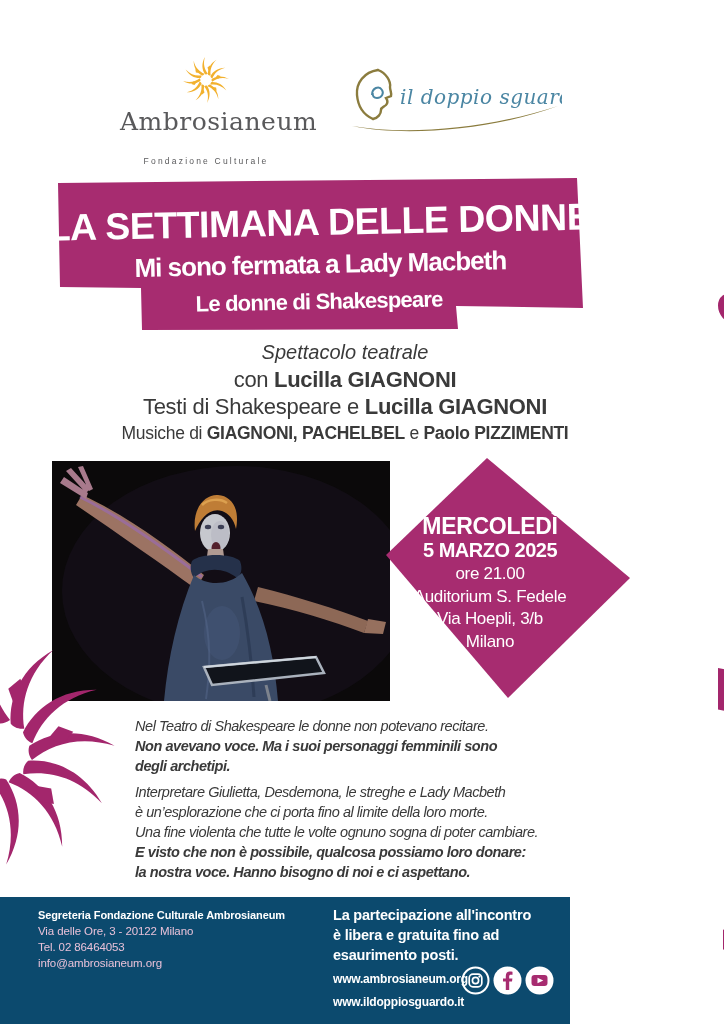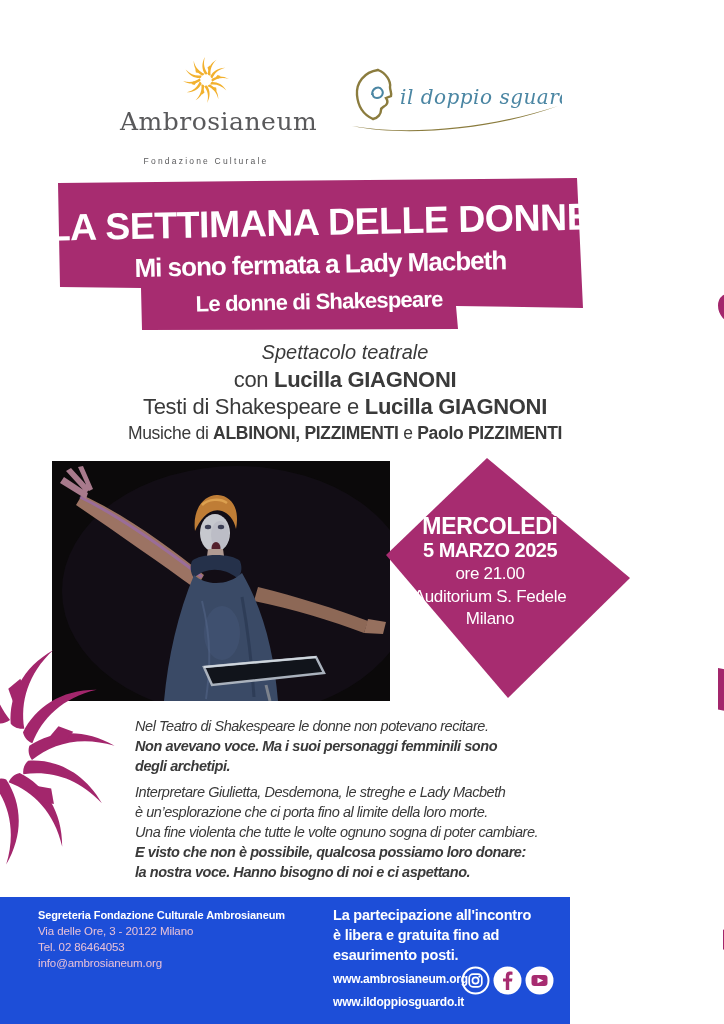--- a/index.html
+++ b/index.html
@@ -42,21 +42,21 @@
   .event .e-day{font-weight:bold;font-size:23px;line-height:24px;letter-spacing:-.3px;}
   .event .e-date{font-weight:bold;font-size:20px;line-height:25px;letter-spacing:-.5px;}
   .event .e-it{font-size:17px;line-height:22.5px;letter-spacing:-.3px;}
 
   
   .body-text{position:absolute;left:135px;top:717px;width:470px;color:#3a3a3a;
         font-size:14.5px;line-height:19.8px;letter-spacing:-.45px;}
   .body-text .p{margin:0 0 7px 0;font-style:italic;}
 
   
-  .footer{position:absolute;left:0;top:897px;width:570px;height:127px;background:#1d4ed8;}
+  .footer{position:absolute;left:0;top:897px;width:570px;height:127px;background:#0c4a6e;}
   .f-contact{position:absolute;left:38px;top:10px;}
   .f-contact .f-title{color:#ffffff;font-weight:bold;font-size:11px;line-height:16px;letter-spacing:-.1px;}
   .f-contact .f-line{color:#e8c1d8;font-size:11.5px;line-height:16px;letter-spacing:-.1px;}
   .f-notice{position:absolute;left:333px;top:8px;color:#ffffff;font-weight:bold;
         font-size:14.5px;line-height:20px;letter-spacing:-.2px;}
   .f-web{position:absolute;left:333px;top:71px;color:#ffffff;font-weight:bold;
         font-size:12px;line-height:22.5px;letter-spacing:-.2px;}
   .socials{position:absolute;left:461px;top:69px;display:flex;gap:3px;}
 </style>
 </head>
@@ -121,21 +121,21 @@
       <text class="t1" x="280" y="65">LA SETTIMANA DELLE DONNE</text>
       <text class="t2" x="280" y="103">Mi sono fermata a Lady Macbeth</text>
       <text class="t3" x="278" y="139">Le donne di Shakespeare</text>
     </g>
   </svg>
 
   <div class="credits">
     <div class="c1">Spettacolo teatrale</div>
     <div class="cl"><span>con </span><span class="b">Lucilla GIAGNONI</span></div>
     <div class="cl"><span>Testi di Shakespeare e </span><span class="b">Lucilla GIAGNONI</span></div>
-    <div class="cl c4"><span>Musiche di </span><span class="b">ALBINONI, PIZZIMENTI</span><span> e </span><span class="b">Paolo PIZZIMENTI</span></div>
+    <div class="cl c4"><span>Musiche di </span><span class="b">GIAGNONI, PACHELBEL</span><span> e </span><span class="b">Paolo PIZZIMENTI</span></div>
   </div>
 
   <svg class="photo" width="338" height="240" viewBox="0 0 338 240">
     <rect width="338" height="240" fill="#0b090a"></rect>
     <ellipse cx="185" cy="130" rx="175" ry="125" fill="#151019" opacity=".7"></ellipse>
 
     <path d="M 30,34 C 70,52 118,86 152,114 L 144,128 C 108,102 62,70 24,44 Z" fill="#9c7363"></path>
     <path d="M 28,36 C 70,56 116,90 150,116" stroke="#9a6bb0" stroke-width="3" fill="none" opacity=".7"></path>
     <path d="M 34,38 L 8,22 L 12,16 L 36,32 Z M 34,32 L 14,10 L 19,7 L 38,28 Z M 37,30 L 26,6 L 31,5 L 41,28 Z" fill="#a87a8c"></path>
 
@@ -168,20 +168,21 @@
   </svg>
 
   <svg class="diamond" width="256" height="256" viewBox="0 0 256 256">
     <polygon points="107,8 250,128 128,248 6,105" fill="#a72c70"></polygon>
   </svg>
   <div class="event">
     <div class="e-day">MERCOLEDÌ</div>
     <div class="e-date">5 MARZO 2025</div>
     <div class="e-it">ore 21.00</div>
     <div class="e-it">Auditorium S. Fedele</div>
+    <div class="e-it">Via Hoepli, 3/b</div>
     <div class="e-it">Milano</div>
   </div>
 
   <div class="body-text">
     <div class="p">
       <div>Nel Teatro di Shakespeare le donne non potevano recitare.</div>
       <div class="b">Non avevano voce. Ma i suoi personaggi femminili sono</div>
       <div class="b">degli archetipi.</div>
     </div>
     <div class="p">

